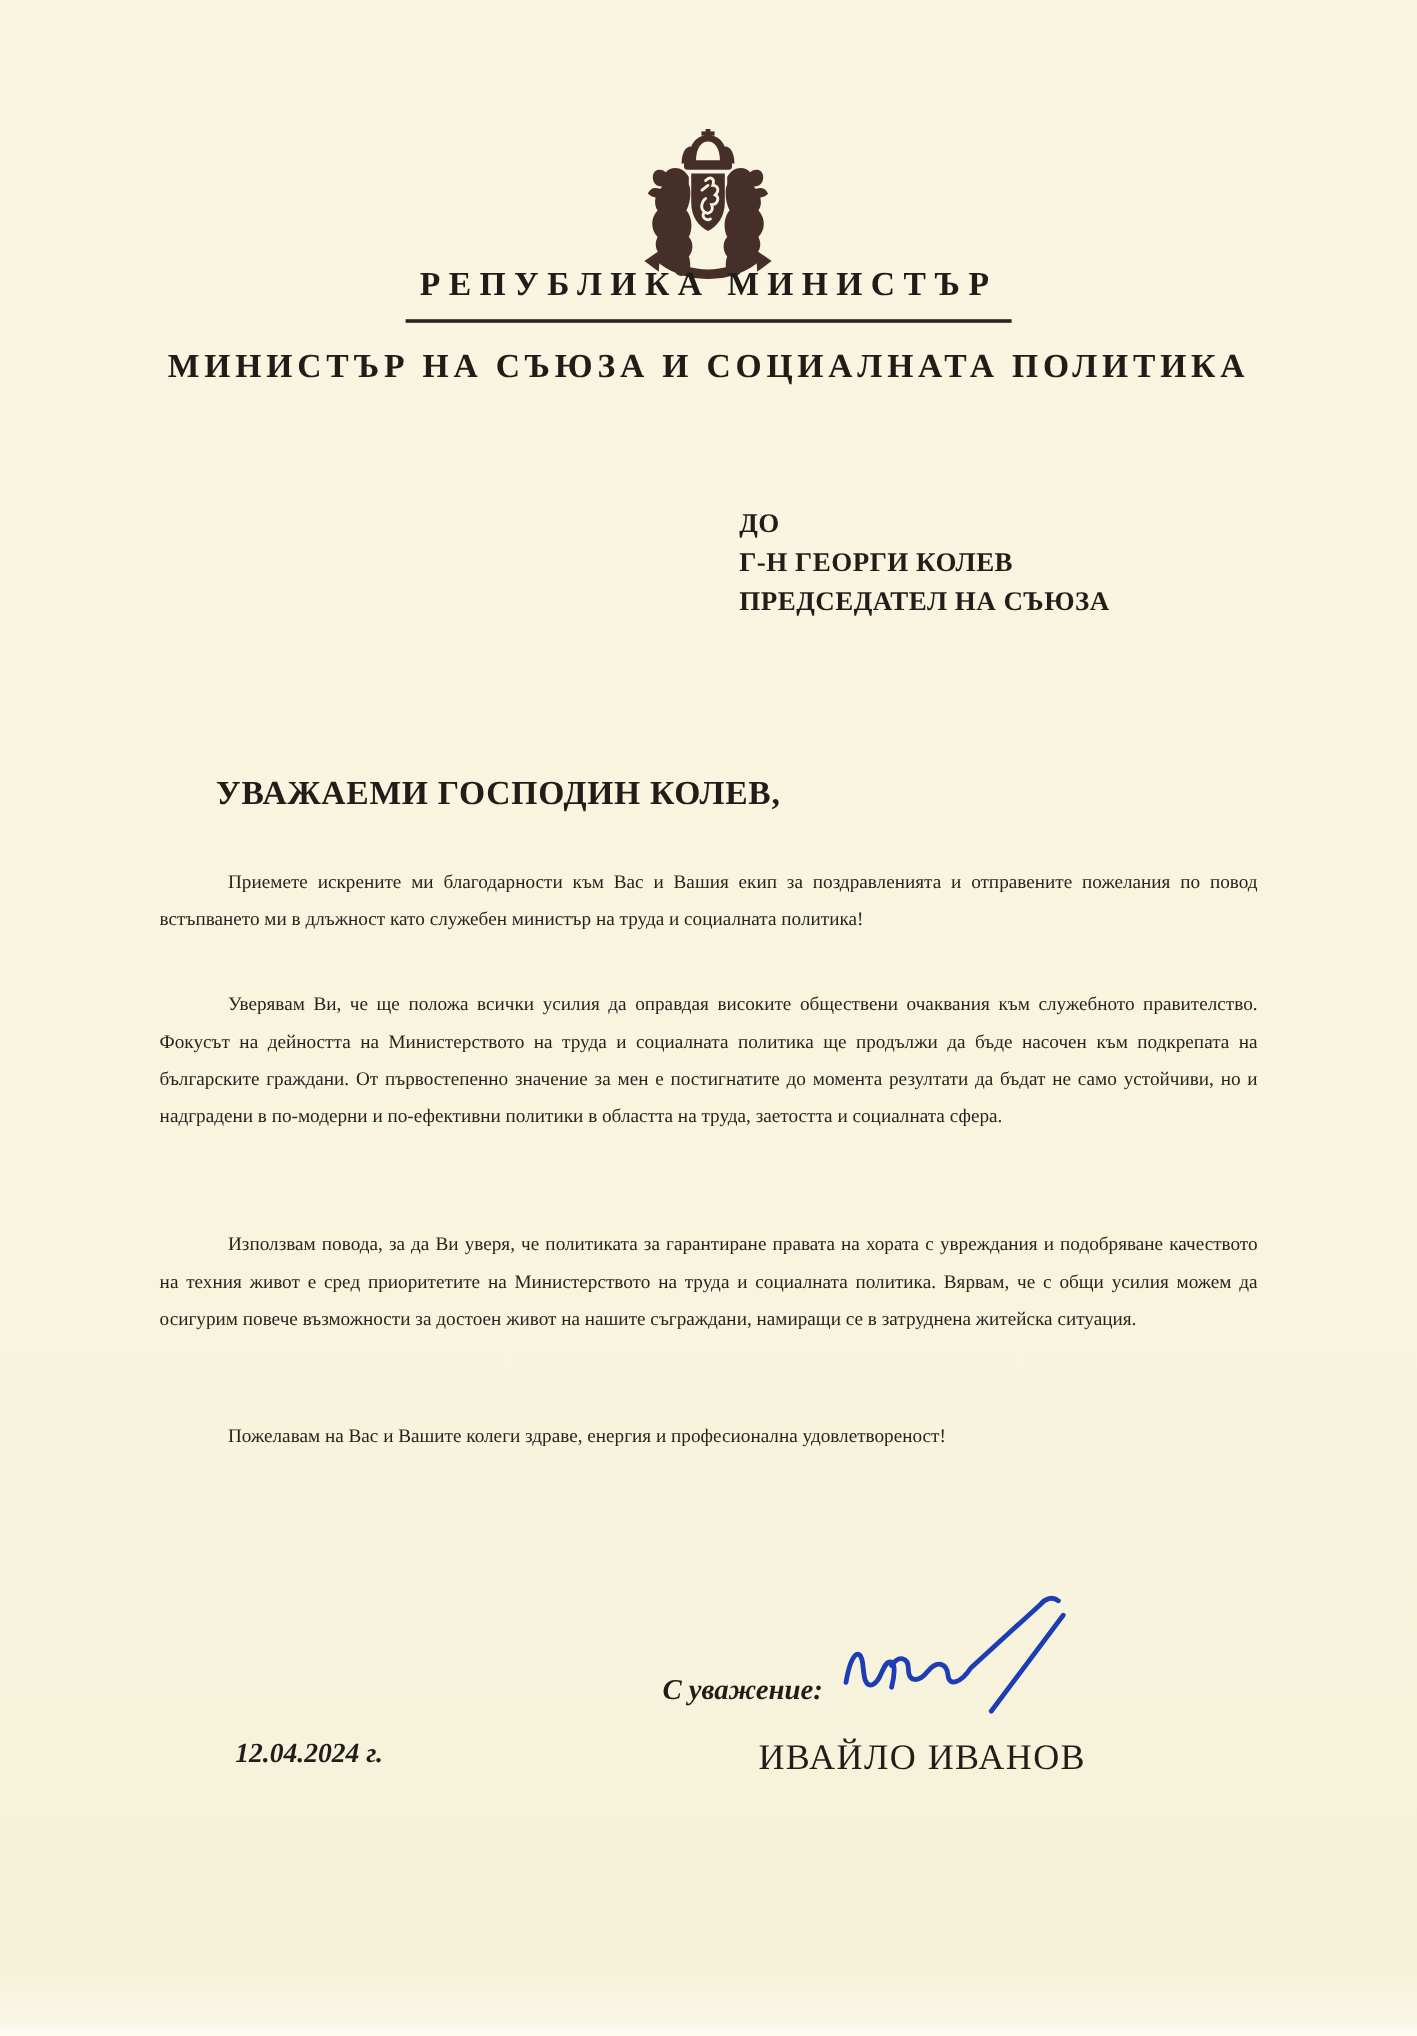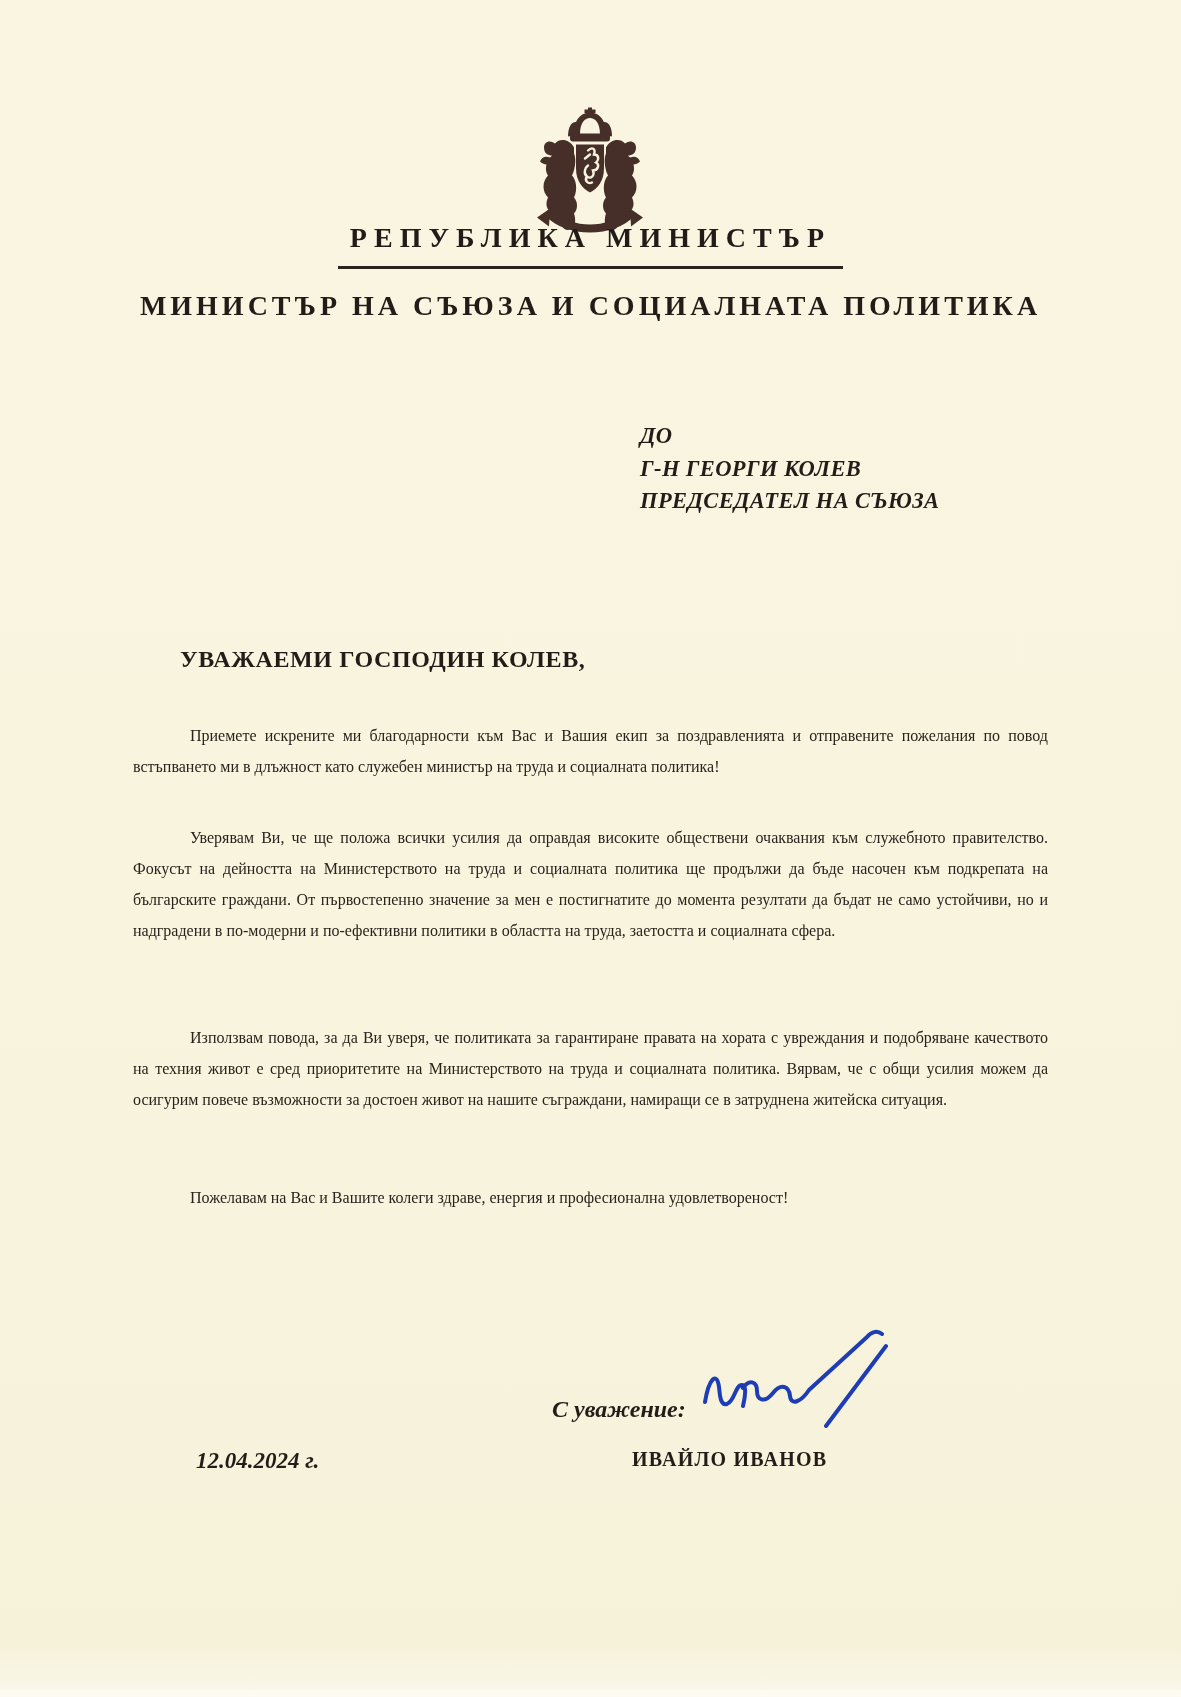--- a/index.html
+++ b/index.html
@@ -21,27 +21,27 @@
     color:#211c18;
     padding:0 12px 12px 12px;
     border-bottom:3px solid #2a241f;
   }
   .office{top:290px;}
   .office span{
     font-weight:bold;font-size:28px;letter-spacing:4px;color:#211c18;
     white-space:nowrap;
   }
   .recipient{
-    position:absolute;left:640px;top:420px;
+    position:absolute;left:616px;top:420px;
     font-weight:bold;font-size:22.5px;line-height:32.5px;
-    letter-spacing:0.4px;color:#221d19;font-style:italic;
+    letter-spacing:0.4px;color:#221d19;
   }
   .salutation{
     position:absolute;left:180px;top:646px;
-    font-weight:bold;font-size:24px;letter-spacing:0.6px;color:#221d19;
+    font-weight:bold;font-size:28px;letter-spacing:0.6px;color:#221d19;
   }
   .para{
     position:absolute;left:133px;width:915px;
     font-size:16px;line-height:31px;
     text-align:justify;text-indent:57px;
     color:#29231e;
   }
   .p1{top:704px;}
   .p2{top:806px;}
   .p3{top:1006px;}
@@ -50,21 +50,21 @@
     position:absolute;left:552px;top:1396px;
     font-style:italic;font-weight:bold;font-size:24px;color:#221d19;
   }
   .signature{position:absolute;left:695px;top:1328px;width:205px;height:115px;}
   .letter-date{
     position:absolute;left:196px;top:1448px;
     font-style:italic;font-weight:bold;font-size:23px;color:#221d19;
   }
   .signer-name{
     position:absolute;left:632px;top:1448px;
-    font-weight:bold;font-size:20px;letter-spacing:1.2px;color:#221d19;
+    font-weight:normal;font-size:30px;letter-spacing:1.2px;color:#221d19;
   }
   .scan-edge{
     position:absolute;left:0;bottom:0;width:1181px;height:7px;
     background:#fcfaf1;
   }
 </style>
 </head>
 <body>
 
 <div class="page">

